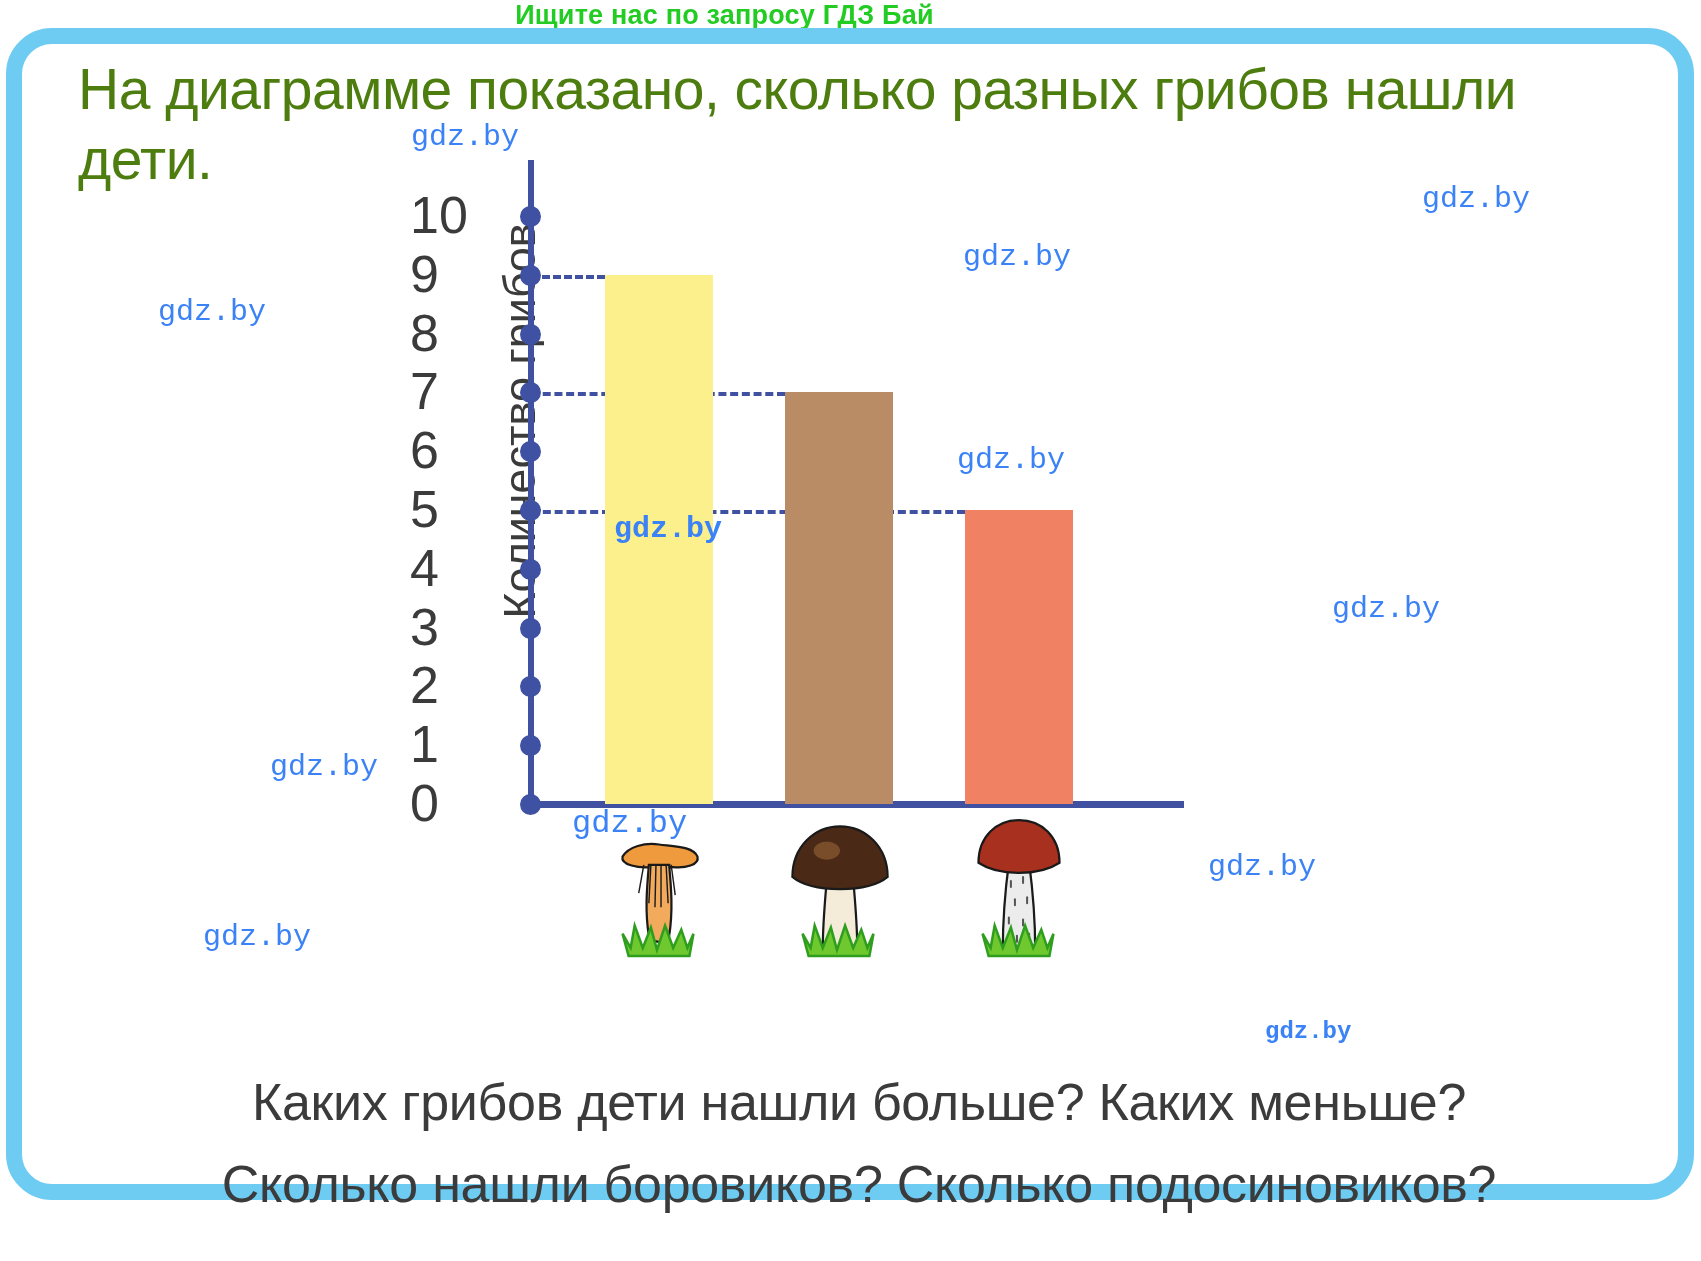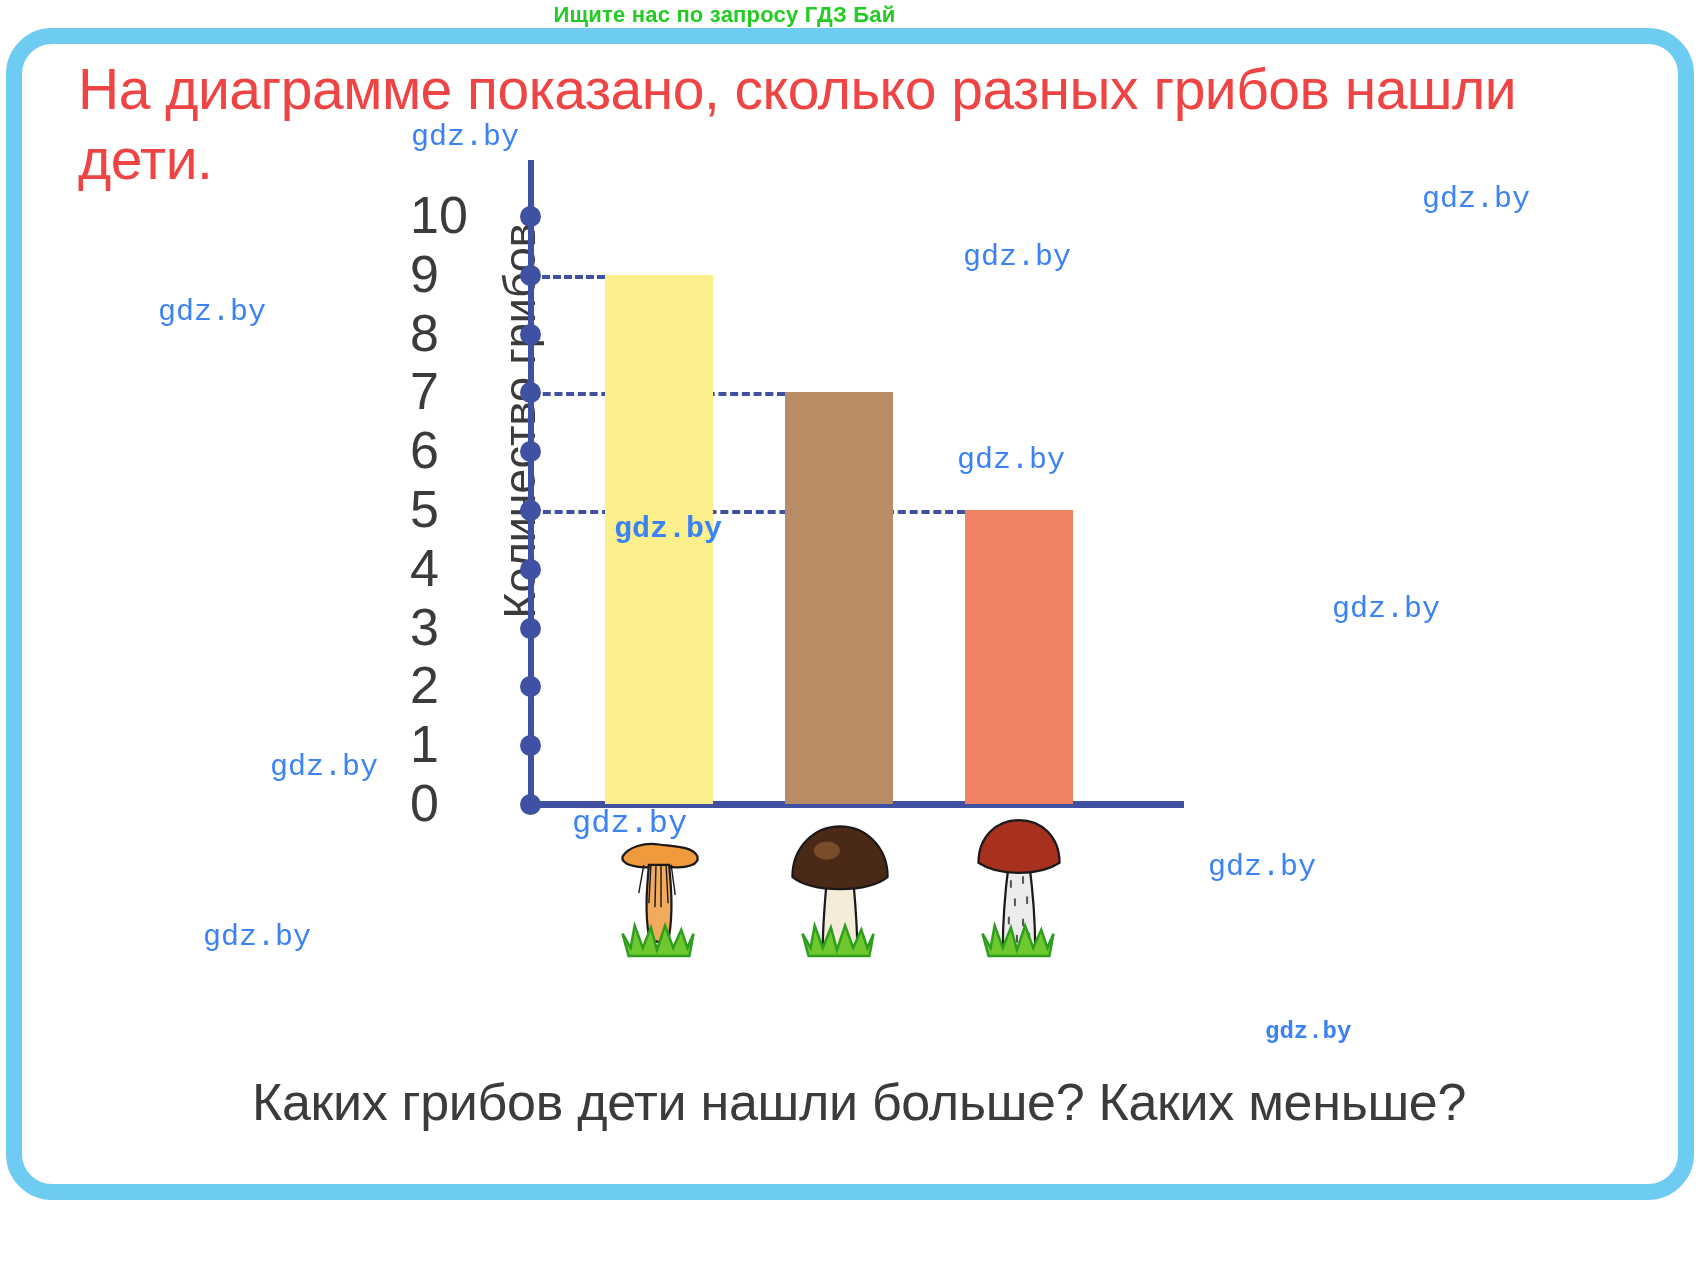--- a/index.html
+++ b/index.html
@@ -19,21 +19,21 @@
   
   .promo-bar {
     position: absolute;
     left: 0; top: 0;
     width: 1449px;
     height: 30px;
     display: flex;
     align-items: center;
     justify-content: center;
     color: #22cc22;
-    font-size: 22px;
+    font-size: 27px;
     font-weight: bold;
     font-family: "Liberation Sans", sans-serif;
     letter-spacing: 0.2px;
   }
 
   
   .card-outer {
     position: absolute;
     left: 6px;
     top: 28px;
@@ -46,21 +46,21 @@
   }
 
   
   .headline {
     position: absolute;
     left: 78px;
     top: 55px;
     width: 1560px;
     font-size: 57px;
     line-height: 1.22;
-    color: #ef4444;
+    color: #4d7c0f;
     font-family: "Liberation Sans", sans-serif;
     letter-spacing: -0.5px;
   }
 
   
   .questions {
     position: absolute;
     left: 74px;
     top: 1052px;
     width: 1570px;
@@ -266,20 +266,21 @@
               <g stroke="#2f9e1f" stroke-width="2.5" fill="#6ec82e">
                 <path d="M30 148 L24 126 L32 140 L36 118 L44 140 L52 120 L58 142 L66 118 L74 140 L82 122 L88 140 L94 126 L90 148 Z"></path>
               </g>
             </g>
           </svg></div>
       </div>
   </div>
 
   <div class="questions">
     <span class="qline">Каких грибов дети нашли больше? Каких меньше?</span>
+    <span class="qline">Сколько нашли боровиков? Сколько подосиновиков?</span>
   </div>
 
 
   <div id="wm-layer">
       <div class="wm" style="left: 411px; top: 120px; font-size: 30px;">gdz.by</div>
       <div class="wm" style="left: 1422px; top: 182px; font-size: 30px;">gdz.by</div>
       <div class="wm" style="left: 963px; top: 240px; font-size: 30px;">gdz.by</div>
       <div class="wm" style="left: 158px; top: 295px; font-size: 30px;">gdz.by</div>
       <div class="wm" style="left: 957px; top: 443px; font-size: 30px;">gdz.by</div>
       <div class="wm bold" style="left: 614px; top: 512px; font-size: 30px;">gdz.by</div>

